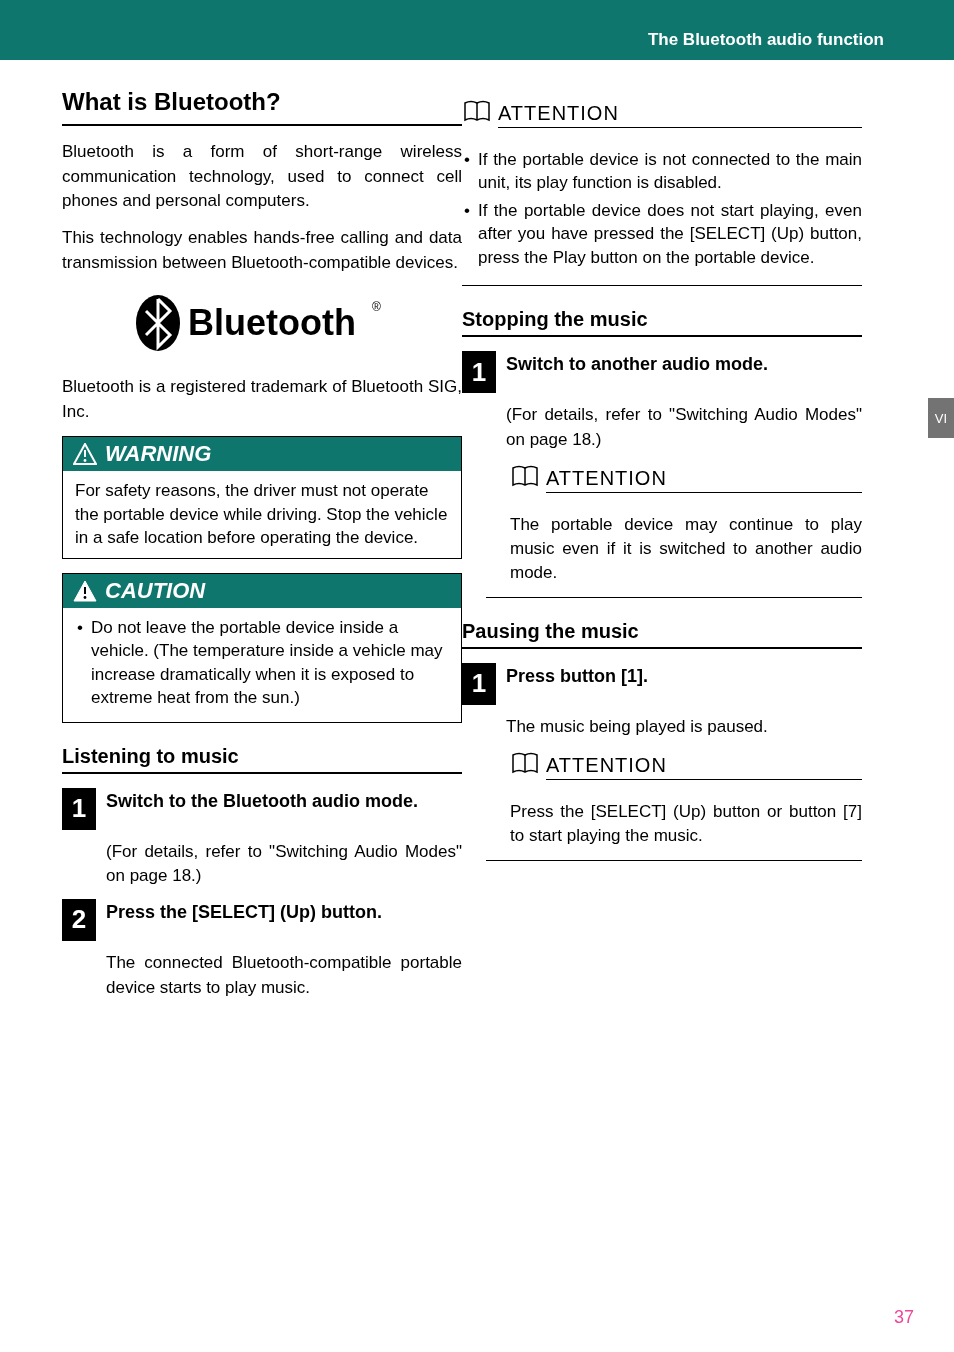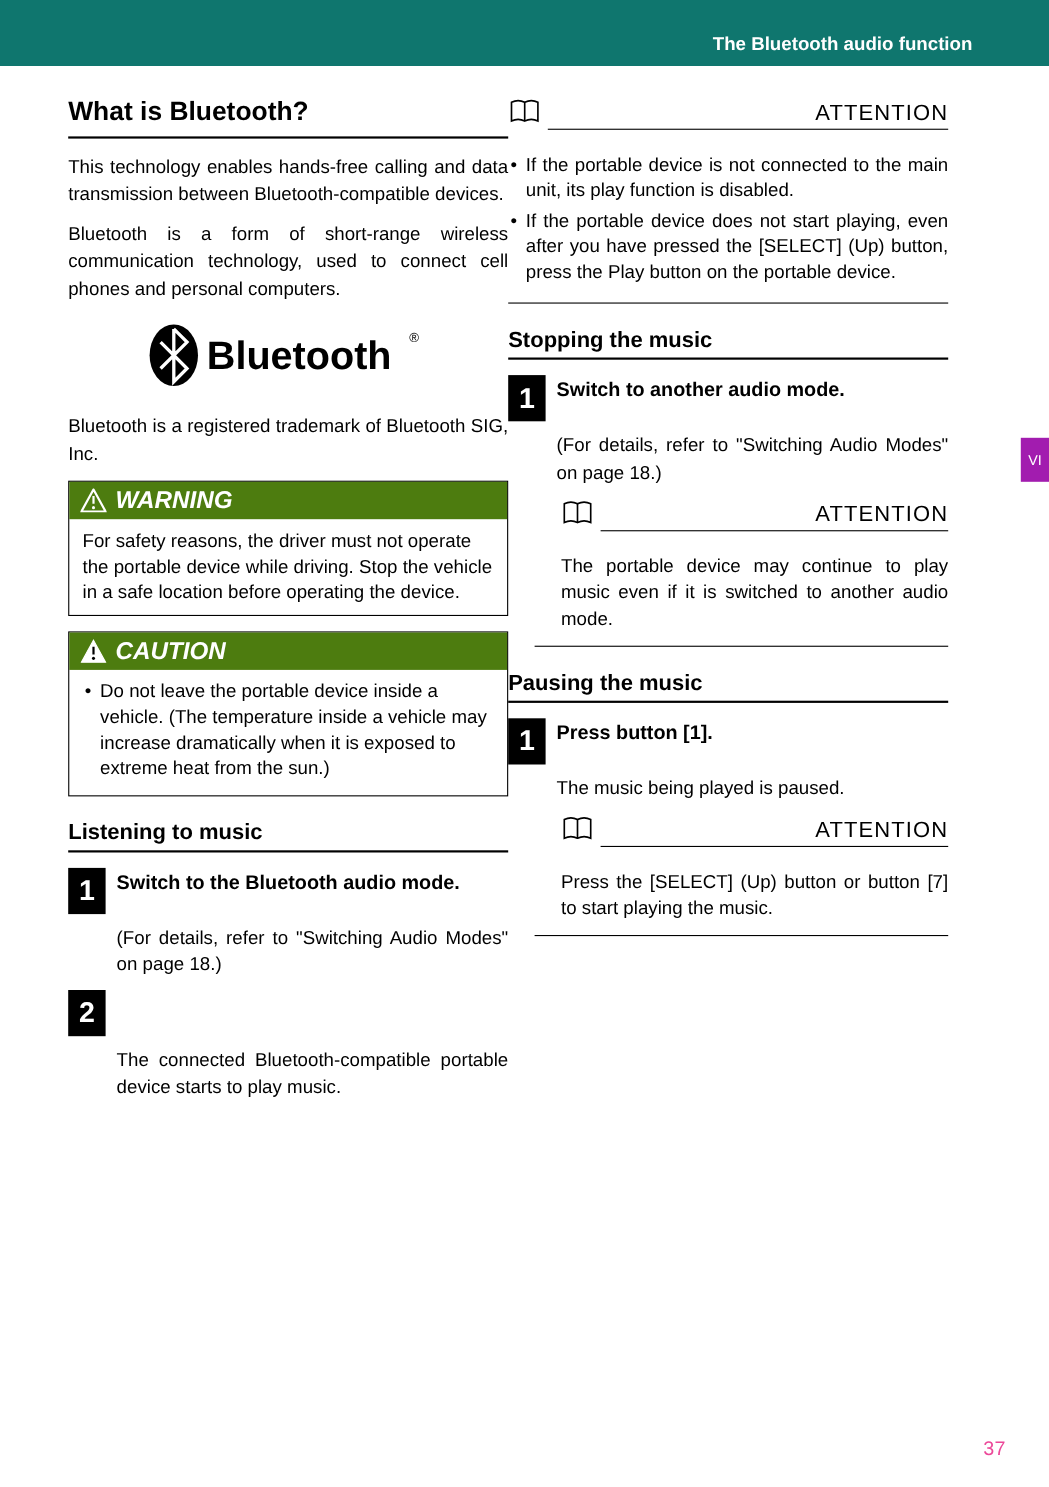--- a/index.html
+++ b/index.html
@@ -32,21 +32,21 @@
   .col {
     width: 400px;
   }
   .right-col { width: 400px; }
   .side-tab {
     position: absolute;
     right: 0;
     top: 398px;
     width: 26px;
     height: 40px;
-    background: #a21caf;
+    background: #737373;
     color: #fff;
     font-size: 13px;
     display: flex;
     align-items: center;
     justify-content: center;
   }
   .h2 {
     font-size: 24px;
     font-weight: bold;
     margin-bottom: 8px;
@@ -76,21 +76,21 @@
     margin: 18px 0 18px 0;
   }
   .bt-logo-svg {
     display: inline-block;
   }
   .warn-box, .caution-box {
     border: 1px solid #000;
     margin-bottom: 14px;
   }
   .warn-header, .caution-header {
-    background: #4d7c0f;
+    background: #0f766e;
     color: #fff;
     font-size: 22px;
     font-weight: bold;
     font-style: italic;
     padding: 4px 10px;
     display: flex;
     align-items: center;
     gap: 8px;
   }
   .warn-body, .caution-body {
@@ -146,23 +146,22 @@
     line-height: 1.45;
     margin-left: 44px;
     margin-top: 10px;
     margin-bottom: 10px;
     text-align: justify;
   }
   .attention-header {
     display: flex;
     align-items: flex-end;
     gap: 6px;
-    margin-top: 0;
+    margin-top: 10px;
     margin-bottom: 0;
-    text-align: right;
   }
   .attention-label {
     font-size: 20px;
     letter-spacing: 1px;
     border-bottom: 1.5px solid #000;
     padding-bottom: 2px;
     flex: 1;
   }
   .attention-body {
     font-size: 17px;
@@ -203,22 +202,22 @@
   <div class="top-bar-title">The Bluetooth audio function</div>
 </div>
 
 <div class="side-tab">VI</div>
 
 <div class="page-body">
 
   <div class="col">
     <div class="h2">What is Bluetooth?</div>
     <hr class="section-rule">
+    <div class="body-text">Bluetooth is a form of short-range wireless communication technology, used to connect cell phones and personal computers.</div>
     <div class="body-text">This technology enables hands-free calling and data transmission between Bluetooth-compatible devices.</div>
-    <div class="body-text">Bluetooth is a form of short-range wireless communication technology, used to connect cell phones and personal computers.</div>
 
     <div class="bt-logo">
       <svg class="bt-logo-svg" width="260" height="60" viewBox="0 0 260 60">
         <ellipse cx="26" cy="30" rx="22" ry="28" fill="#000"></ellipse>
         <path d="M26 6 L38 18 L26 30 L38 42 L26 54 L26 6 M14 18 L38 42 M14 42 L38 18" stroke="#fff" stroke-width="3" fill="none"></path>
         <text x="56" y="42" font-family="Arial" font-size="36" font-weight="bold" fill="#000">Bluetooth</text>
         <text x="240" y="18" font-family="Arial" font-size="12" fill="#000">®</text>
       </svg>
     </div>
 
@@ -256,20 +255,21 @@
     <hr class="section-rule">
 
     <div class="step">
       <div class="step-num">1</div>
       <div class="step-title">Switch to the Bluetooth audio mode.</div>
     </div>
     <div class="step-body">(For details, refer to "Switching Audio Modes" on page 18.)</div>
 
     <div class="step">
       <div class="step-num">2</div>
+      <div class="step-title">Press the [SELECT] (Up) button.</div>
     </div>
     <div class="step-body">The connected Bluetooth-compatible portable device starts to play music.</div>
   </div>
 
   <div class="col right-col">
 
     <div class="attention-block">
       <div class="attention-header">
         <svg class="book-icon" width="30" height="26" viewBox="0 0 30 26">
           <path d="M3 5 Q9 2 15 5 Q21 2 27 5 L27 22 Q21 19 15 22 Q9 19 3 22 Z" fill="none" stroke="#000" stroke-width="1.5"></path>

